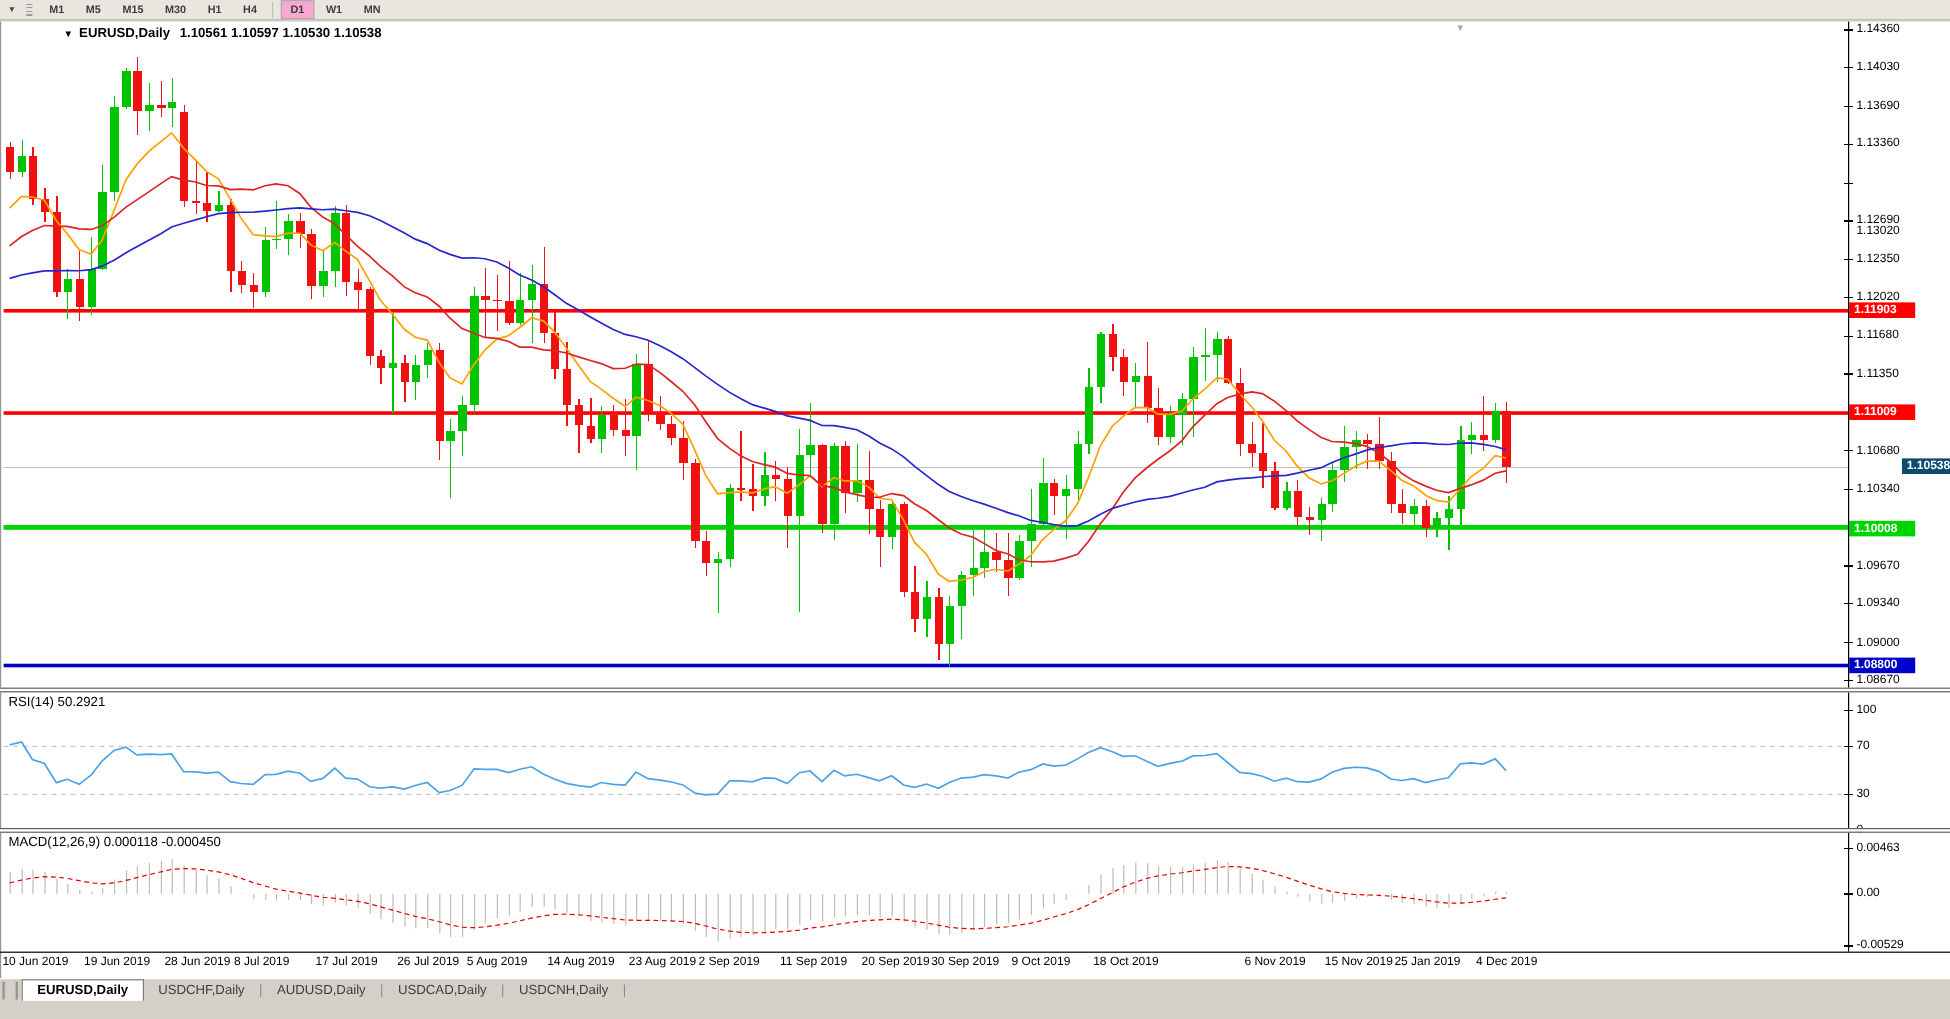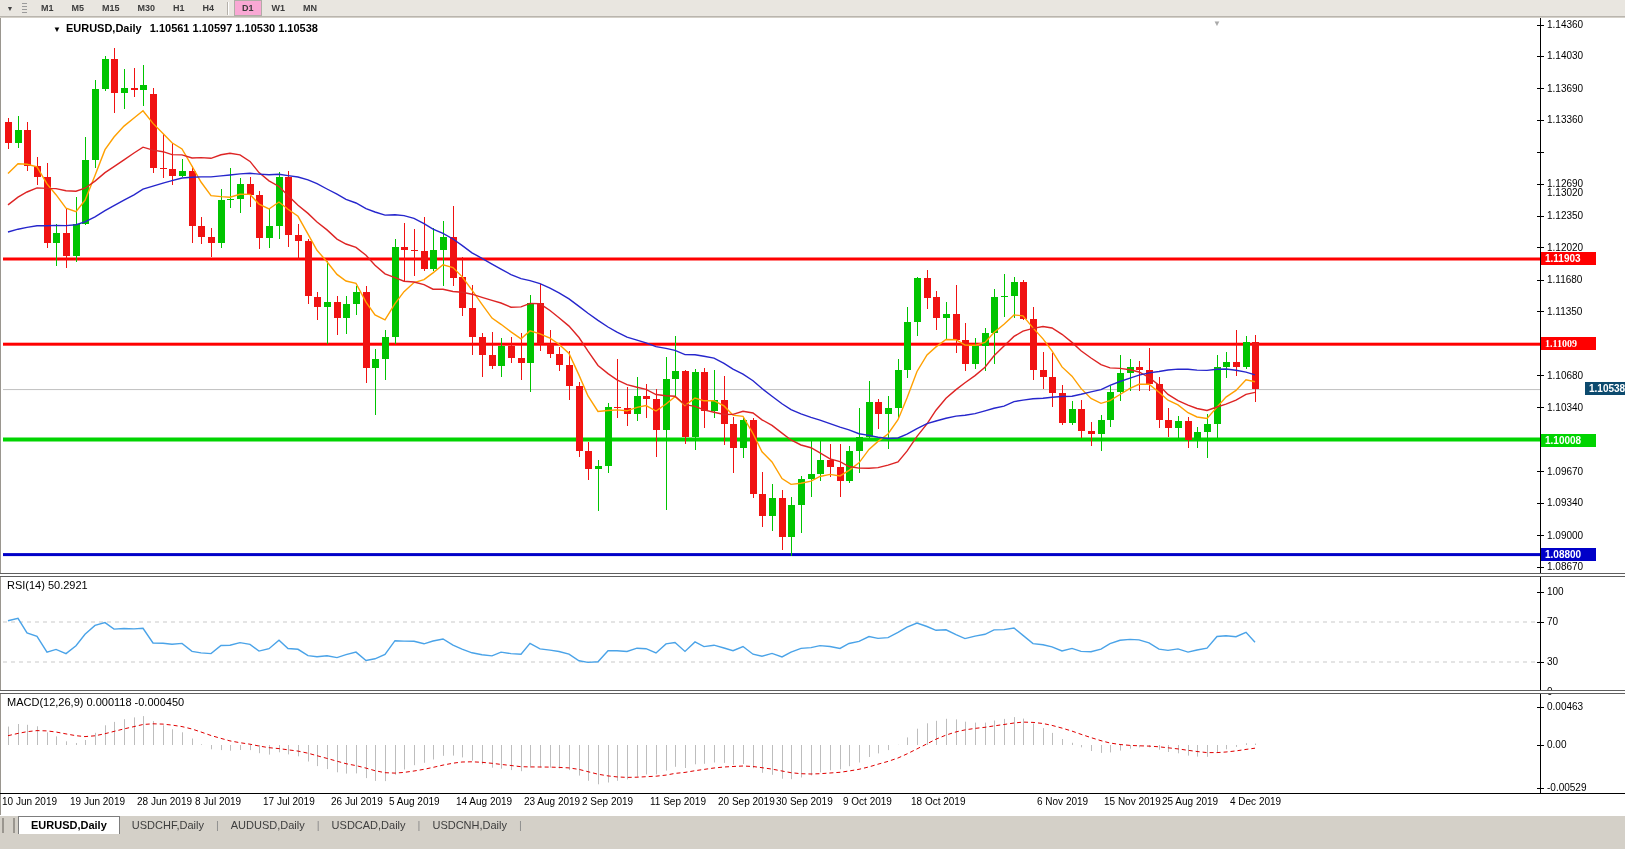--- a/index.html
+++ b/index.html
@@ -787,24 +787,24 @@
     <div class="datelab" style="left: 524px; top: 796px;">23 Aug 2019</div>
     <div class="datelab" style="left: 582px; top: 796px;">2 Sep 2019</div>
     <div class="datelab" style="left: 650px; top: 796px;">11 Sep 2019</div>
     <div class="datelab" style="left: 718px; top: 796px;">20 Sep 2019</div>
     <div class="datelab" style="left: 776px; top: 796px;">30 Sep 2019</div>
     <div class="datelab" style="left: 843px; top: 796px;">9 Oct 2019</div>
     <div class="datelab" style="left: 911px; top: 796px;">18 Oct 2019</div>
     <div class="datelab" style="left: 969px; top: 816px; margin-left: 24px;">28 Oct 2019</div>
     <div class="datelab" style="left: 1037px; top: 796px;">6 Nov 2019</div>
     <div class="datelab" style="left: 1104px; top: 796px;">15 Nov 2019</div>
-    <div class="datelab" style="left: 1162px; top: 796px;">25 Aug 2019</div>
+    <div class="datelab" style="left: 1162px; top: 796px;">25 Jan 2019</div>
     <div class="datelab" style="left: 1230px; top: 796px;">4 Dec 2019</div>
     <div class="axlab" style="left: 1541px; top: 252.042px; background: rgb(255, 0, 0);">1.11903</div>
-    <div class="axlab" style="left: 1541px; top: 337.2px; background: rgb(255, 0, 0); font-family: Liberation Serif, serif;">1.11009</div>
+    <div class="axlab" style="left: 1541px; top: 337.2px; background: rgb(255, 0, 0);">1.11009</div>
     <div class="axlab" style="left: 1541px; top: 434px; background: rgb(0, 212, 0);">1.10008</div>
     <div class="axlab" style="left: 1541px; top: 547.618px; background: rgb(0, 0, 200);">1.08800</div>
     <div class="axlab" style="left: 1541px; top: 382.065px; background: #0c4a6e; margin-left: 44px;">1.10538</div>
   </div>
 
 <div class="chart-title">
   <span class="dd">▼</span><span>EURUSD,Daily</span><span>1.10561 1.10597 1.10530 1.10538</span>
 </div>
 <div class="shift-marker">▼</div>
 <div class="sub-title" style="top:579px">RSI(14) 50.2921</div>

